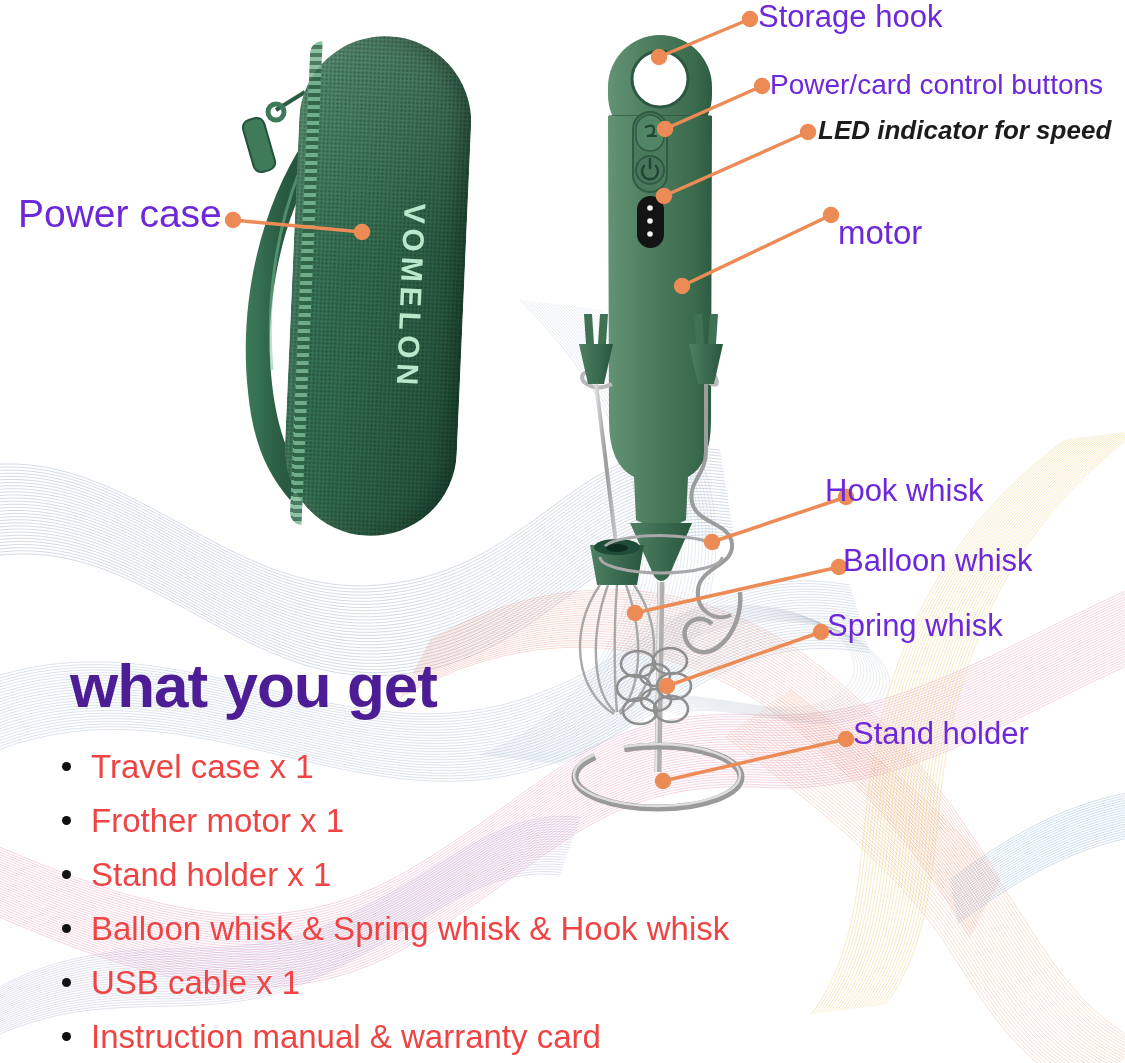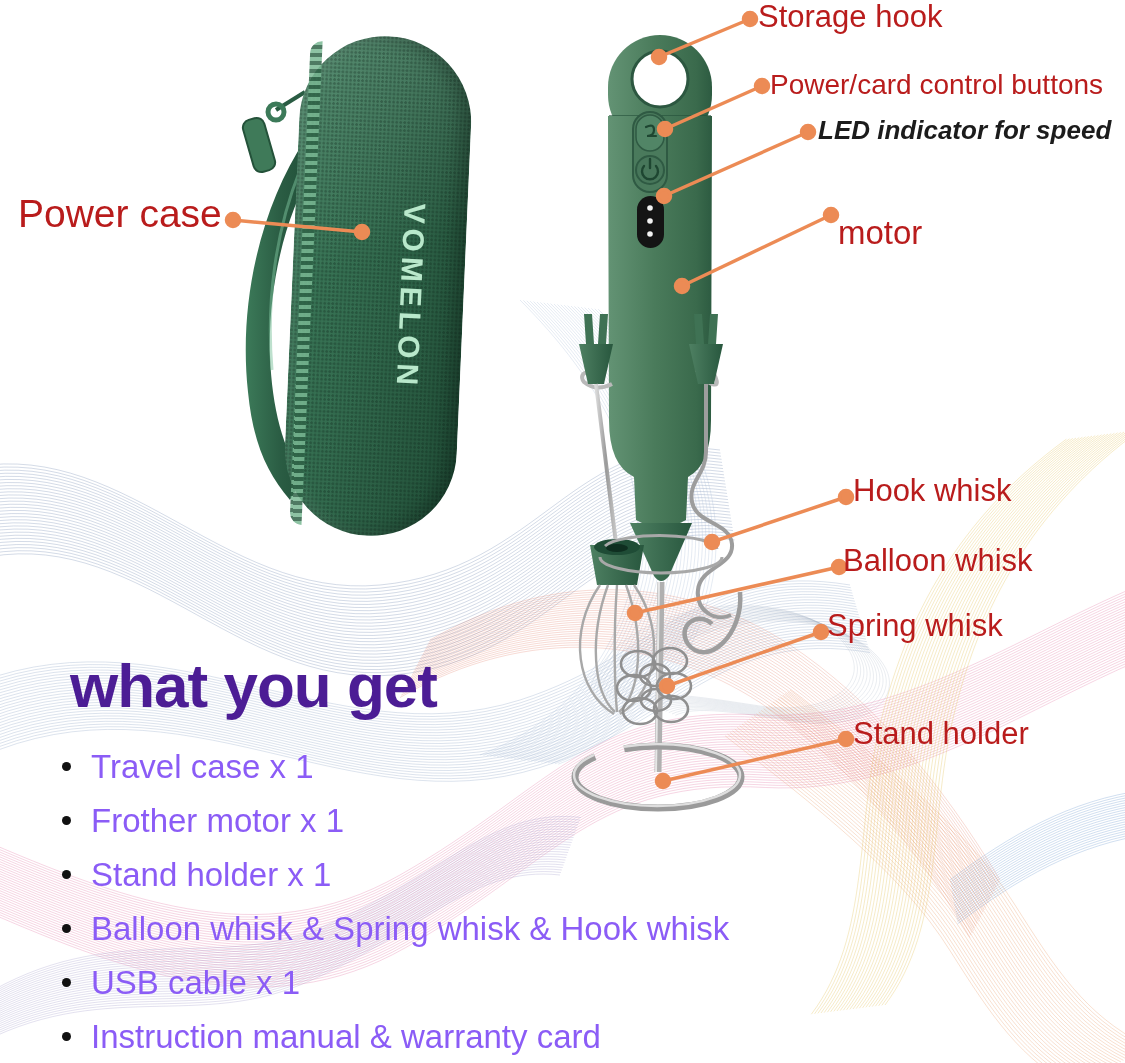--- a/index.html
+++ b/index.html
@@ -2,34 +2,34 @@
 <html><head>
 <meta charset="utf-8">
 <style>
   html,body{margin:0;padding:0;background:#ffffff;}
   .canvas{position:relative;width:1125px;height:1063px;background:#ffffff;overflow:hidden;
           font-family:"Liberation Sans", sans-serif;color:#111;}
   .layer{position:absolute;left:0;top:0;width:100%;height:100%;}
   svg{display:block;}
 
   
-  .lbl{position:absolute;white-space:nowrap;color:#b91c1c;line-height:1.05;}
+  .lbl{position:absolute;white-space:nowrap;color:#6d28d9;line-height:1.05;}
   .lbl-md{font-size:31px;}
   .lbl-sm{font-size:28px;}
   .lbl-it{font-size:26px;font-style:italic;font-weight:600;color:#1c1c1c;}
   .lbl-motor{font-size:33px;margin-top:19px;}
   .lbl-case{font-size:39px;}
 
   
   .heading{position:absolute;left:70px;top:650px;font-size:62px;font-weight:800;
            letter-spacing:-1px;color:#4c1d95;}
   .pack-list{position:absolute;left:62px;top:748px;}
   .pack-item{display:flex;align-items:flex-start;margin-bottom:20px;height:34px;}
   .bullet{width:9px;height:9px;border-radius:50%;background:#111;margin:14px 20px 0 0;flex:0 0 auto;}
-  .pack-text{font-size:33px;color:#8b5cf6;}
+  .pack-text{font-size:33px;color:#ef4444;}
 
   
   .case-body{position:absolute;left:292px;top:36px;width:172px;height:500px;border-radius:86px;
      transform:rotate(2.5deg);
      background:
        radial-gradient(circle at 1.6px 1.6px, rgba(10,30,20,.30) 1.1px, transparent 1.6px),
        linear-gradient(160deg, rgba(255,255,255,.14), rgba(255,255,255,0) 45%),
        linear-gradient(100deg,#3f7f5e 0%, #336c4f 45%, #27583f 80%, #1f4c36 100%);
      background-size:4px 4px, auto, auto;
      box-shadow: inset -10px 0 18px rgba(0,0,0,.25), inset 8px 0 14px rgba(255,255,255,.08);}
@@ -438,21 +438,21 @@
           <circle cx="663" cy="781" r="6.5"></circle>
         </g>
     </g>
   </svg>
 
   <div class="lbl lbl-md" style="left:758px;top:1px;">Storage hook</div>
   <div class="lbl lbl-sm" style="left:770px;top:70px;">Power/card control buttons</div>
   <div class="lbl lbl-it" style="left:818px;top:117px;text-align:right;">LED indicator for speed</div>
   <div class="lbl lbl-motor" style="left:838px;top:197px;">motor</div>
   <div class="lbl lbl-case" style="left:18px;top:194px;">Power case</div>
-  <div class="lbl lbl-md" style="left:853px;top:475px;">Hook whisk</div>
+  <div class="lbl lbl-md" style="left:825px;top:475px;">Hook whisk</div>
   <div class="lbl lbl-md" style="left:843px;top:545px;">Balloon whisk</div>
   <div class="lbl lbl-md" style="left:853px;top:718px;">Stand holder</div>
   <div class="lbl lbl-md" style="left:827px;top:610px;">Spring whisk</div>
 
   <div class="heading">what you get</div>
   <div class="pack-list">
     <div class="pack-item">
         <span class="bullet"></span>
         <span class="pack-text">Travel case x 1</span>
       </div>

